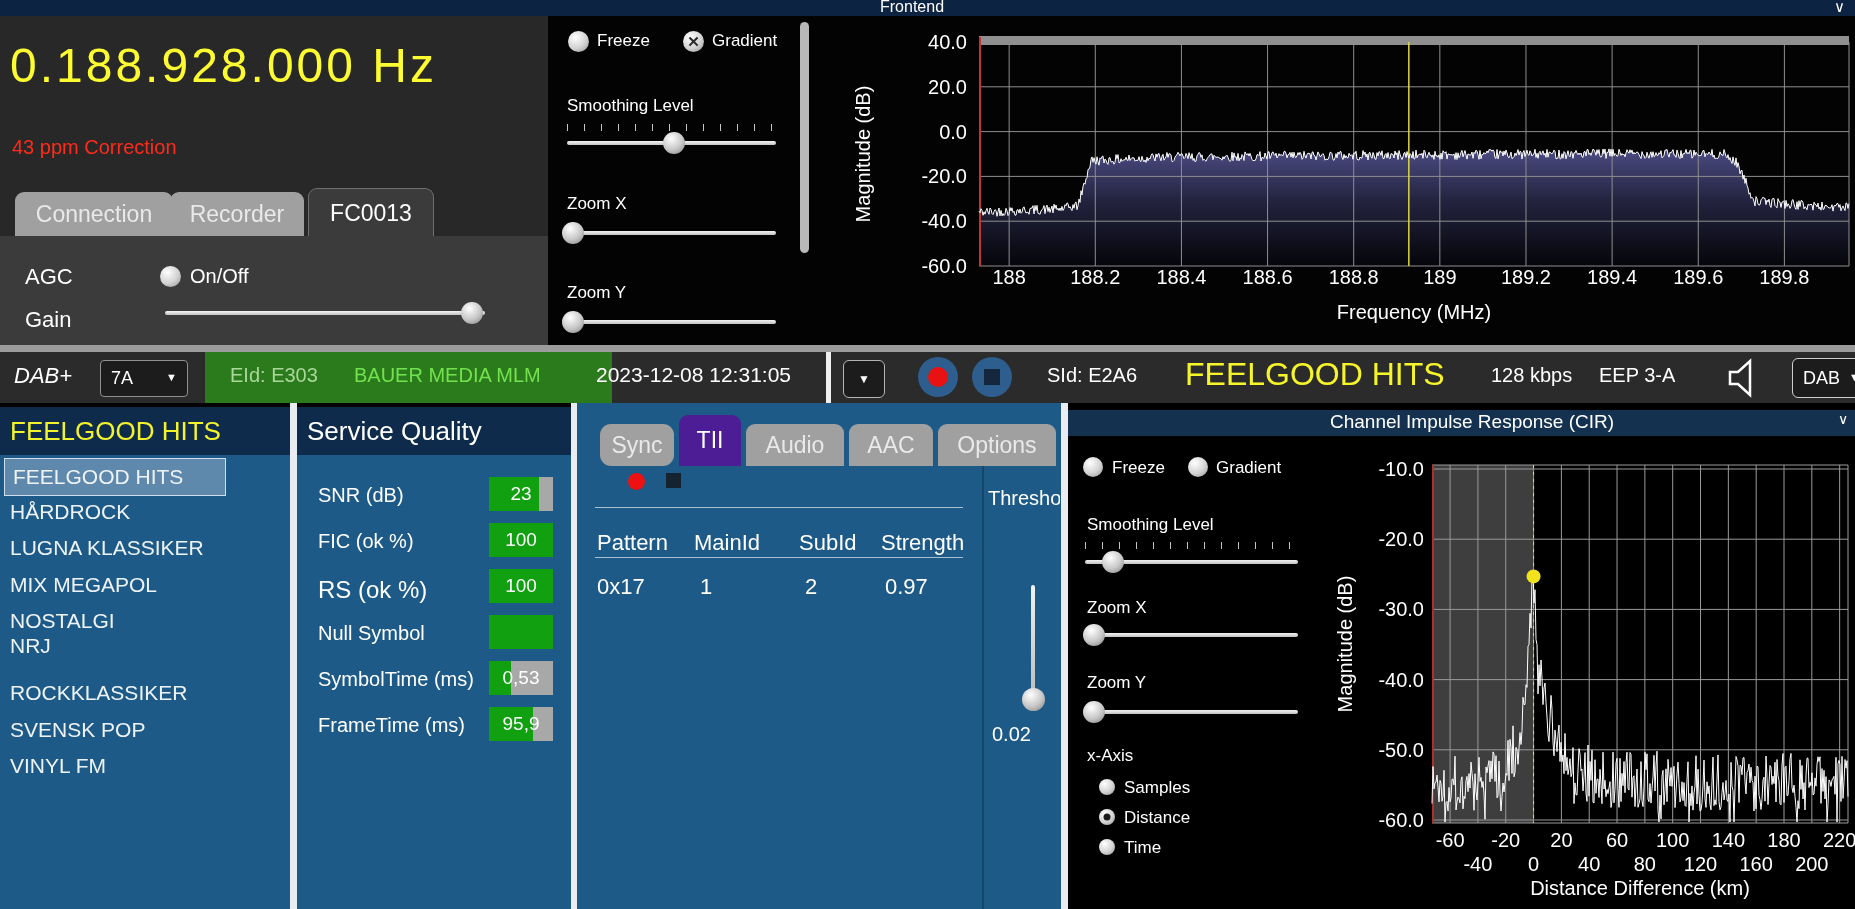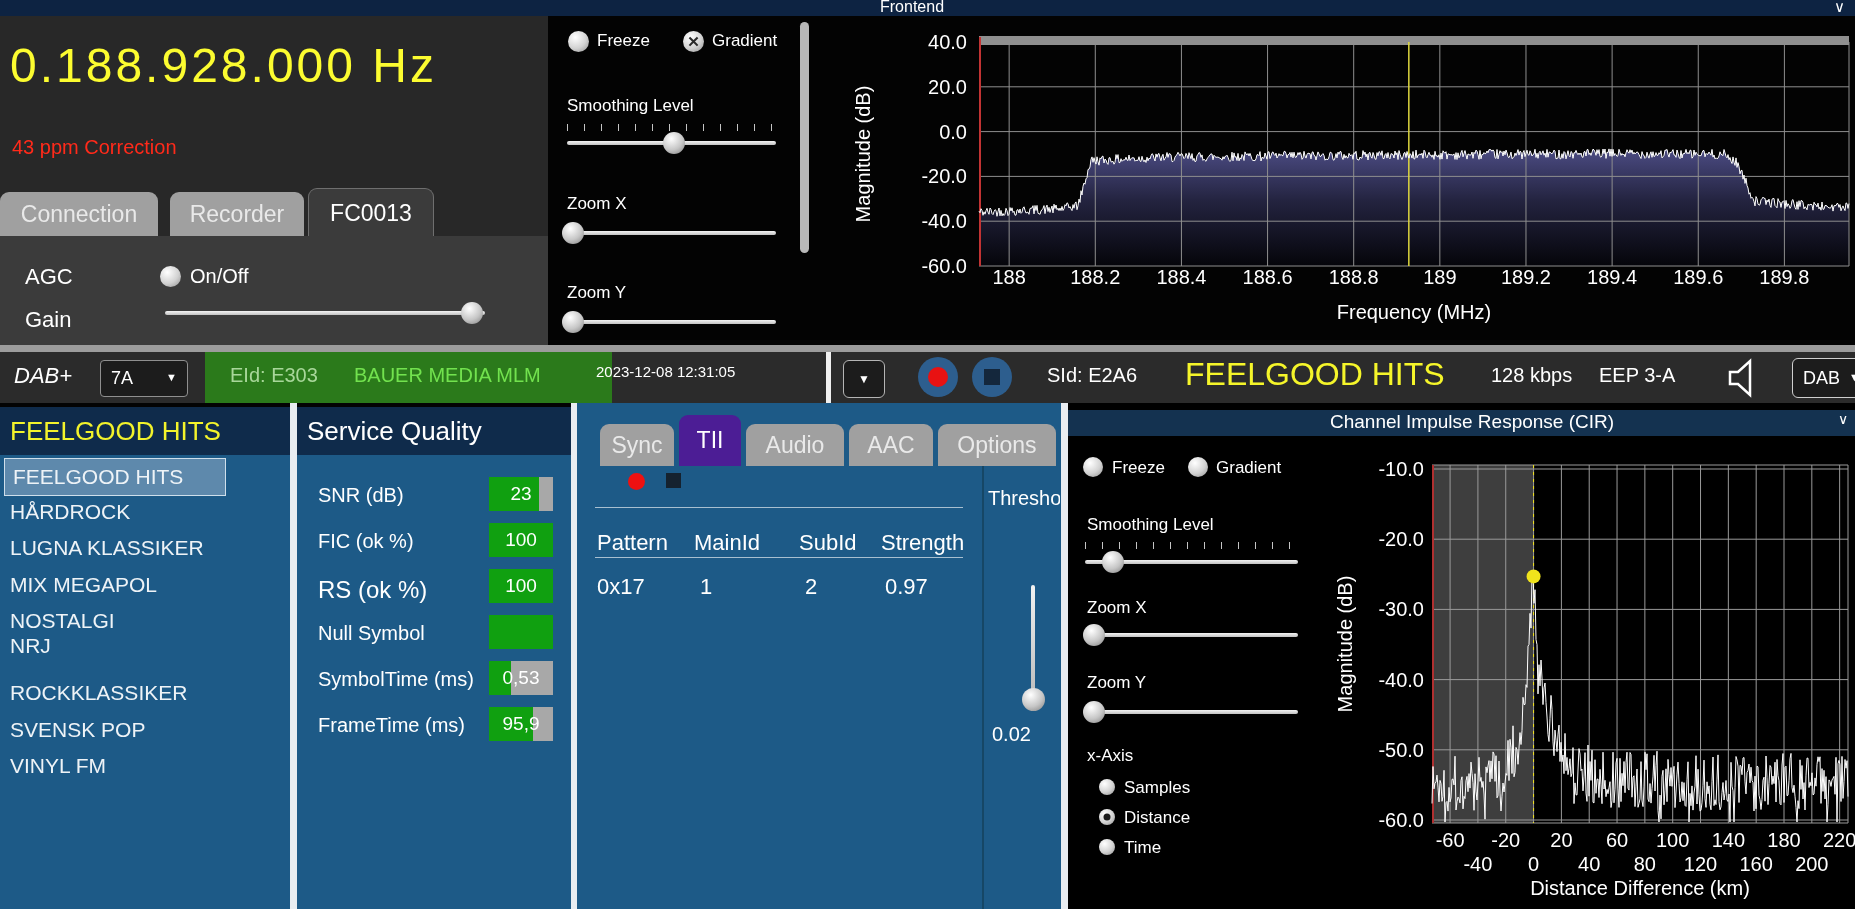--- a/index.html
+++ b/index.html
@@ -43,21 +43,21 @@
 <div id="root">
 
   <div class="abs" style="left:0;top:0;width:1855px;height:16px;background:#0d2342;"></div>
   <div class="lbl" style="left:880px;top:-2px;font-size:16px;">Frontend</div>
   <div class="lbl" style="left:1834px;top:-2px;font-size:15px;">∨</div>
 
   <div class="abs" style="left:0;top:16px;width:548px;height:220px;background:#282828;"></div>
   <div class="lbl" style="left:10px;top:38px;font-size:48px;letter-spacing:3px;color:#fcfc30;">0.188.928.000 Hz</div>
   <div class="lbl" style="left:12px;top:136px;font-size:20px;color:#ff2a1a;">43 ppm Correction</div>
 
-  <div class="tab" style="left:0;top:192px;width:158px;height:44px;">Connection</div>
+  <div class="tab" style="left:15px;top:192px;width:158px;height:44px;">Connection</div>
   <div class="tab" style="left:170px;top:192px;width:134px;height:44px;">Recorder</div>
   <div class="tab active-dark" style="left:308px;top:188px;width:124px;height:48px;">FC0013</div>
 
   <div class="abs" style="left:0;top:236px;width:548px;height:109px;background:#3b3b3b;"></div>
   <div class="lbl" style="left:25px;top:264px;font-size:22px;">AGC</div>
   <span class="radio" style="left:160px;top:266px;width:21px;height:21px;"></span>
   <div class="lbl" style="left:190px;top:265px;font-size:20px;">On/Off</div>
   <div class="lbl" style="left:25px;top:307px;font-size:22px;">Gain</div>
   <div class="slider" style="left:165px;top:302px;width:320px;">
     <div class="track"></div>
@@ -144,21 +144,21 @@
 
   <div class="lbl" style="left:14px;top:363px;font-size:22px;font-style:italic;">DAB+</div>
   <div class="select-box" style="left:100px;top:360px;width:86px;height:35px;">
     <span class="lbl" style="position:static;padding-left:10px;font-size:18px;">7A</span>
     <span class="lbl" style="position:absolute;right:10px;top:10px;font-size:11px;">▼</span>
   </div>
 
   <div class="abs" style="left:205px;top:352px;width:407px;height:51px;background:#2b7a1b;"></div>
   <div class="lbl" style="left:230px;top:364px;font-size:20px;color:#a8d79a;">EId: E303</div>
   <div class="lbl" style="left:354px;top:364px;font-size:20px;color:#72e24e;">BAUER MEDIA MLM</div>
-  <div class="lbl" style="left:596px;top:363px;font-size:15px;">2023-12-08  12:31:05</div>
+  <div class="lbl" style="left:596px;top:363px;font-size:21px;">2023-12-08  12:31:05</div>
 
   <div class="abs" style="left:826px;top:352px;width:5px;height:51px;background:#f0f0f0;"></div>
   <div class="select-box" style="left:843px;top:360px;width:40px;height:36px;justify-content:center;border-radius:6px;border:1.5px solid #b5b5b5;">
     <span class="lbl" style="position:static;font-size:12px;">▼</span>
   </div>
   <div class="abs" style="left:918px;top:357px;width:40px;height:40px;border-radius:50%;background:#2d5e8e;">
     <span class="abs" style="left:10px;top:10px;width:20px;height:20px;border-radius:50%;background:#e81212;"></span>
   </div>
   <div class="abs" style="left:972px;top:357px;width:40px;height:40px;border-radius:50%;background:#2d5e8e;">
     <span class="abs" style="left:12px;top:12px;width:16px;height:16px;background:#14273c;"></span>
@@ -223,21 +223,21 @@
   </div>
   <div class="lbl" style="left:318px;top:714px;font-size:20px;">FrameTime (ms)</div>
   <div class="bar" style="left:489px;top:707px;">
     <div class="fill" style="width: 68%;"></div>
     <div class="val">95,9</div>
   </div>
 
   <div class="vdiv" style="left:571px;width:6px;"></div>
 
   <div class="abs" style="left:577px;top:403px;width:484px;height:506px;background:#1d5a87;"></div>
-  <div class="tab" style="left:600px;top:424px;width:74px;height:42px;">Sync</div>
+  <div class="tab" style="left:600px;top:424px;width:74px;height:42px;border-radius:11px;">Sync</div>
   <div class="tab active-blue" style="left:679px;top:415px;width:62px;height:51px;">TII</div>
   <div class="tab" style="left:746px;top:424px;width:98px;height:42px;">Audio</div>
   <div class="tab" style="left:849px;top:424px;width:84px;height:42px;">AAC</div>
   <div class="tab" style="left:938px;top:424px;width:118px;height:42px;">Options</div>
 
   <span class="abs" style="left:628px;top:473px;width:17px;height:17px;border-radius:50%;background:#ee1111;"></span>
   <span class="abs" style="left:666px;top:473px;width:15px;height:15px;background:#15222f;"></span>
   <div class="abs" style="left:595px;top:507px;width:368px;height:1px;background:#a8bfd0;"></div>
 
   <div class="lbl" style="left:597px;top:530px;font-size:22px;">Pattern</div>

